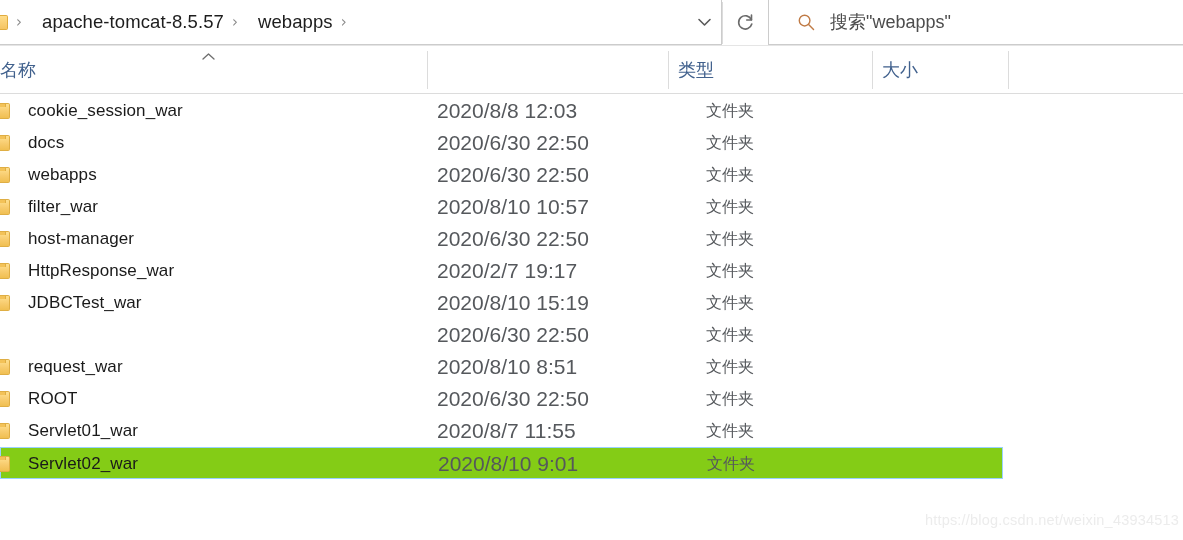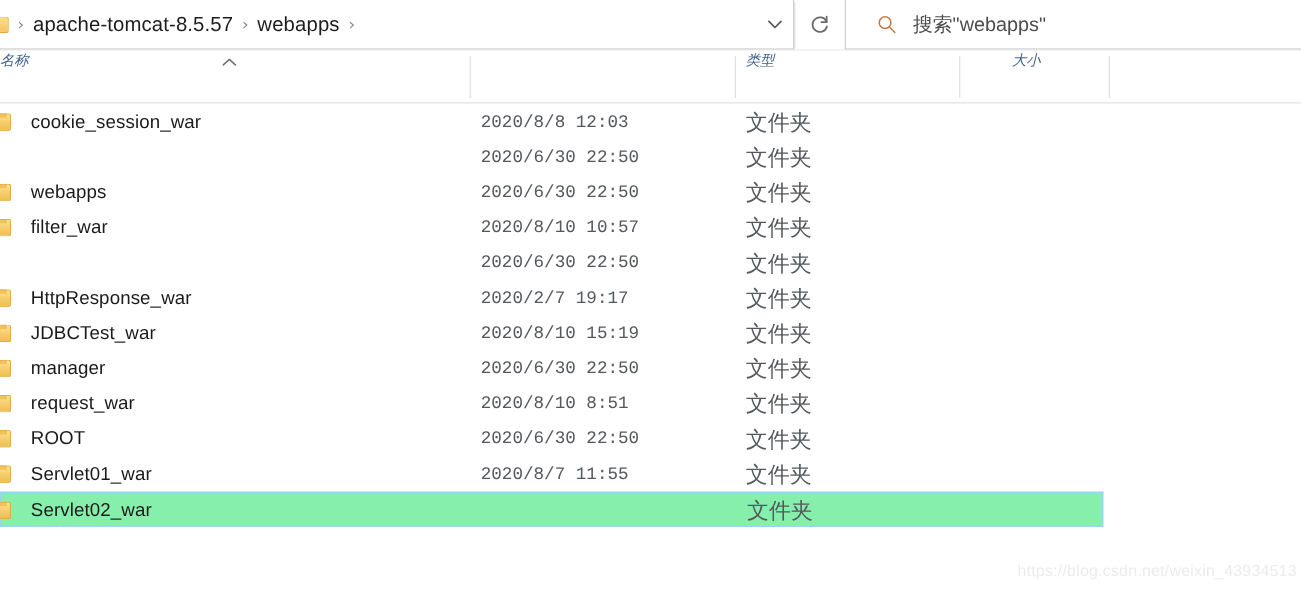--- a/index.html
+++ b/index.html
@@ -55,20 +55,21 @@
     color: #8a8a8a;
     font-size: 15px;
     padding: 0 8px;
     line-height: 1;
     font-family: "DejaVu Sans", sans-serif;
   }
   .crumb-text {
     color: #1d1d1d;
     font-size: 18.5px;
     letter-spacing: 0.1px;
+    margin-left: 12px;
   }
   .addr-chevron {
     position: absolute;
     left: 686px; top: 0;
     width: 36px; height: 44px;
     display: flex; align-items: center; justify-content: center;
     color: #5a5a5a;
     font-size: 15px;
   }
   .addr-divider {
@@ -111,25 +112,24 @@
     left: 0; top: 46px;
     width: 1183px; height: 48px;
     background: #ffffff;
     border-bottom: 1px solid #dcdcdc;
     box-sizing: border-box;
   }
   .col {
     position: absolute;
     top: 0; height: 47px;
     display: flex;
-    align-items: flex-start;
+    align-items: center;
     box-sizing: border-box;
     color: #41618d;
-    font-size: 13px;
-    font-style: italic;
+    font-size: 18px;
   }
   .col .lbl { pointer-events: none; }
   .col-sep {
     position: absolute;
     top: 5px;
     width: 1px; height: 38px;
     background: #dcdcdc;
   }
   .sort-arrow {
     position: absolute;
@@ -149,21 +149,21 @@
     width: 1183px;
     height: 420px;
   }
   .row {
     position: relative;
     height: 32px;
     width: 1003px;
     box-sizing: border-box;
   }
   .row.selected {
-    background: #86efac;
+    background: #84cc16;
     border: 1px solid #99d1ff;
   }
   .cell {
     position: absolute;
     top: 0; height: 32px;
     display: flex;
     align-items: center;
     box-sizing: border-box;
     white-space: nowrap;
     overflow: hidden;
@@ -194,27 +194,26 @@
   }
   .name-text {
     margin-left: 18px;
     color: #1a1a1a;
     font-size: 17px;
     letter-spacing: 0.1px;
   }
   .cell-date {
     left: 437px; width: 231px;
     color: #55585c;
+    font-size: 21px;
+  }
+  .cell-type {
+    left: 706px; width: 194px;
+    color: #55585c;
     font-size: 16px;
-    font-family: Liberation Mono, monospace;
-  }
-  .cell-type {
-    left: 678px; width: 194px;
-    color: #55585c;
-    font-size: 20px;
   }
   .cell-size {
     left: 882px; width: 121px;
     color: #55585c;
     font-size: 16.5px;
   }
 
   
   .watermark {
     position: absolute;
@@ -274,21 +273,21 @@
   </div>
   <div class="col-sep" style="left:427px;"></div>
 
   <div class="col-sep" style="left:668px;"></div>
 
   <div class="col" style="left:678px;width:194px;">
     <span class="lbl">类型</span>
   </div>
   <div class="col-sep" style="left:872px;"></div>
 
-  <div class="col" style="left:882px;width:126px;margin-left:38px;">
+  <div class="col" style="left:882px;width:126px;">
     <span class="lbl">大小</span>
   </div>
   <div class="col-sep" style="left:1008px;"></div>
 </div>
 
 <div class="sort-arrow">
   <svg width="15" height="9" viewBox="0 0 15 9" aria-hidden="true">
     <path d="M2 7 L7.5 2 L13 7" fill="none" stroke="#6e6e6e" stroke-width="1.3" stroke-linecap="round" stroke-linejoin="round"></path>
   </svg>
 </div>
@@ -297,20 +296,24 @@
     <div class="row">
       <div class="cell cell-name">
         <span class="folder-icon"></span>
         <span class="name-text">cookie_session_war</span>
       </div>
       <div class="cell cell-date">2020/8/8 12:03</div>
       <div class="cell cell-type">文件夹</div>
       <div class="cell cell-size"></div>
     </div>
     <div class="row">
+      <div class="cell cell-name">
+        <span class="folder-icon"></span>
+        <span class="name-text">docs</span>
+      </div>
       <div class="cell cell-date">2020/6/30 22:50</div>
       <div class="cell cell-type">文件夹</div>
       <div class="cell cell-size"></div>
     </div>
     <div class="row">
       <div class="cell cell-name">
         <span class="folder-icon"></span>
         <span class="name-text">webapps</span>
       </div>
       <div class="cell cell-date">2020/6/30 22:50</div>
@@ -320,20 +323,24 @@
     <div class="row">
       <div class="cell cell-name">
         <span class="folder-icon"></span>
         <span class="name-text">filter_war</span>
       </div>
       <div class="cell cell-date">2020/8/10 10:57</div>
       <div class="cell cell-type">文件夹</div>
       <div class="cell cell-size"></div>
     </div>
     <div class="row">
+      <div class="cell cell-name">
+        <span class="folder-icon"></span>
+        <span class="name-text">host-manager</span>
+      </div>
       <div class="cell cell-date">2020/6/30 22:50</div>
       <div class="cell cell-type">文件夹</div>
       <div class="cell cell-size"></div>
     </div>
     <div class="row">
       <div class="cell cell-name">
         <span class="folder-icon"></span>
         <span class="name-text">HttpResponse_war</span>
       </div>
       <div class="cell cell-date">2020/2/7 19:17</div>
@@ -343,24 +350,20 @@
     <div class="row">
       <div class="cell cell-name">
         <span class="folder-icon"></span>
         <span class="name-text">JDBCTest_war</span>
       </div>
       <div class="cell cell-date">2020/8/10 15:19</div>
       <div class="cell cell-type">文件夹</div>
       <div class="cell cell-size"></div>
     </div>
     <div class="row">
-      <div class="cell cell-name">
-        <span class="folder-icon"></span>
-        <span class="name-text">manager</span>
-      </div>
       <div class="cell cell-date">2020/6/30 22:50</div>
       <div class="cell cell-type">文件夹</div>
       <div class="cell cell-size"></div>
     </div>
     <div class="row">
       <div class="cell cell-name">
         <span class="folder-icon"></span>
         <span class="name-text">request_war</span>
       </div>
       <div class="cell cell-date">2020/8/10 8:51</div>
@@ -383,18 +386,19 @@
       </div>
       <div class="cell cell-date">2020/8/7 11:55</div>
       <div class="cell cell-type">文件夹</div>
       <div class="cell cell-size"></div>
     </div>
     <div class="row selected">
       <div class="cell cell-name">
         <span class="folder-icon"></span>
         <span class="name-text">Servlet02_war</span>
       </div>
+      <div class="cell cell-date">2020/8/10 9:01</div>
       <div class="cell cell-type">文件夹</div>
       <div class="cell cell-size"></div>
     </div>
   </div>
 
 <div class="watermark">https://blog.csdn.net/weixin_43934513</div>
 
 </body></html>

